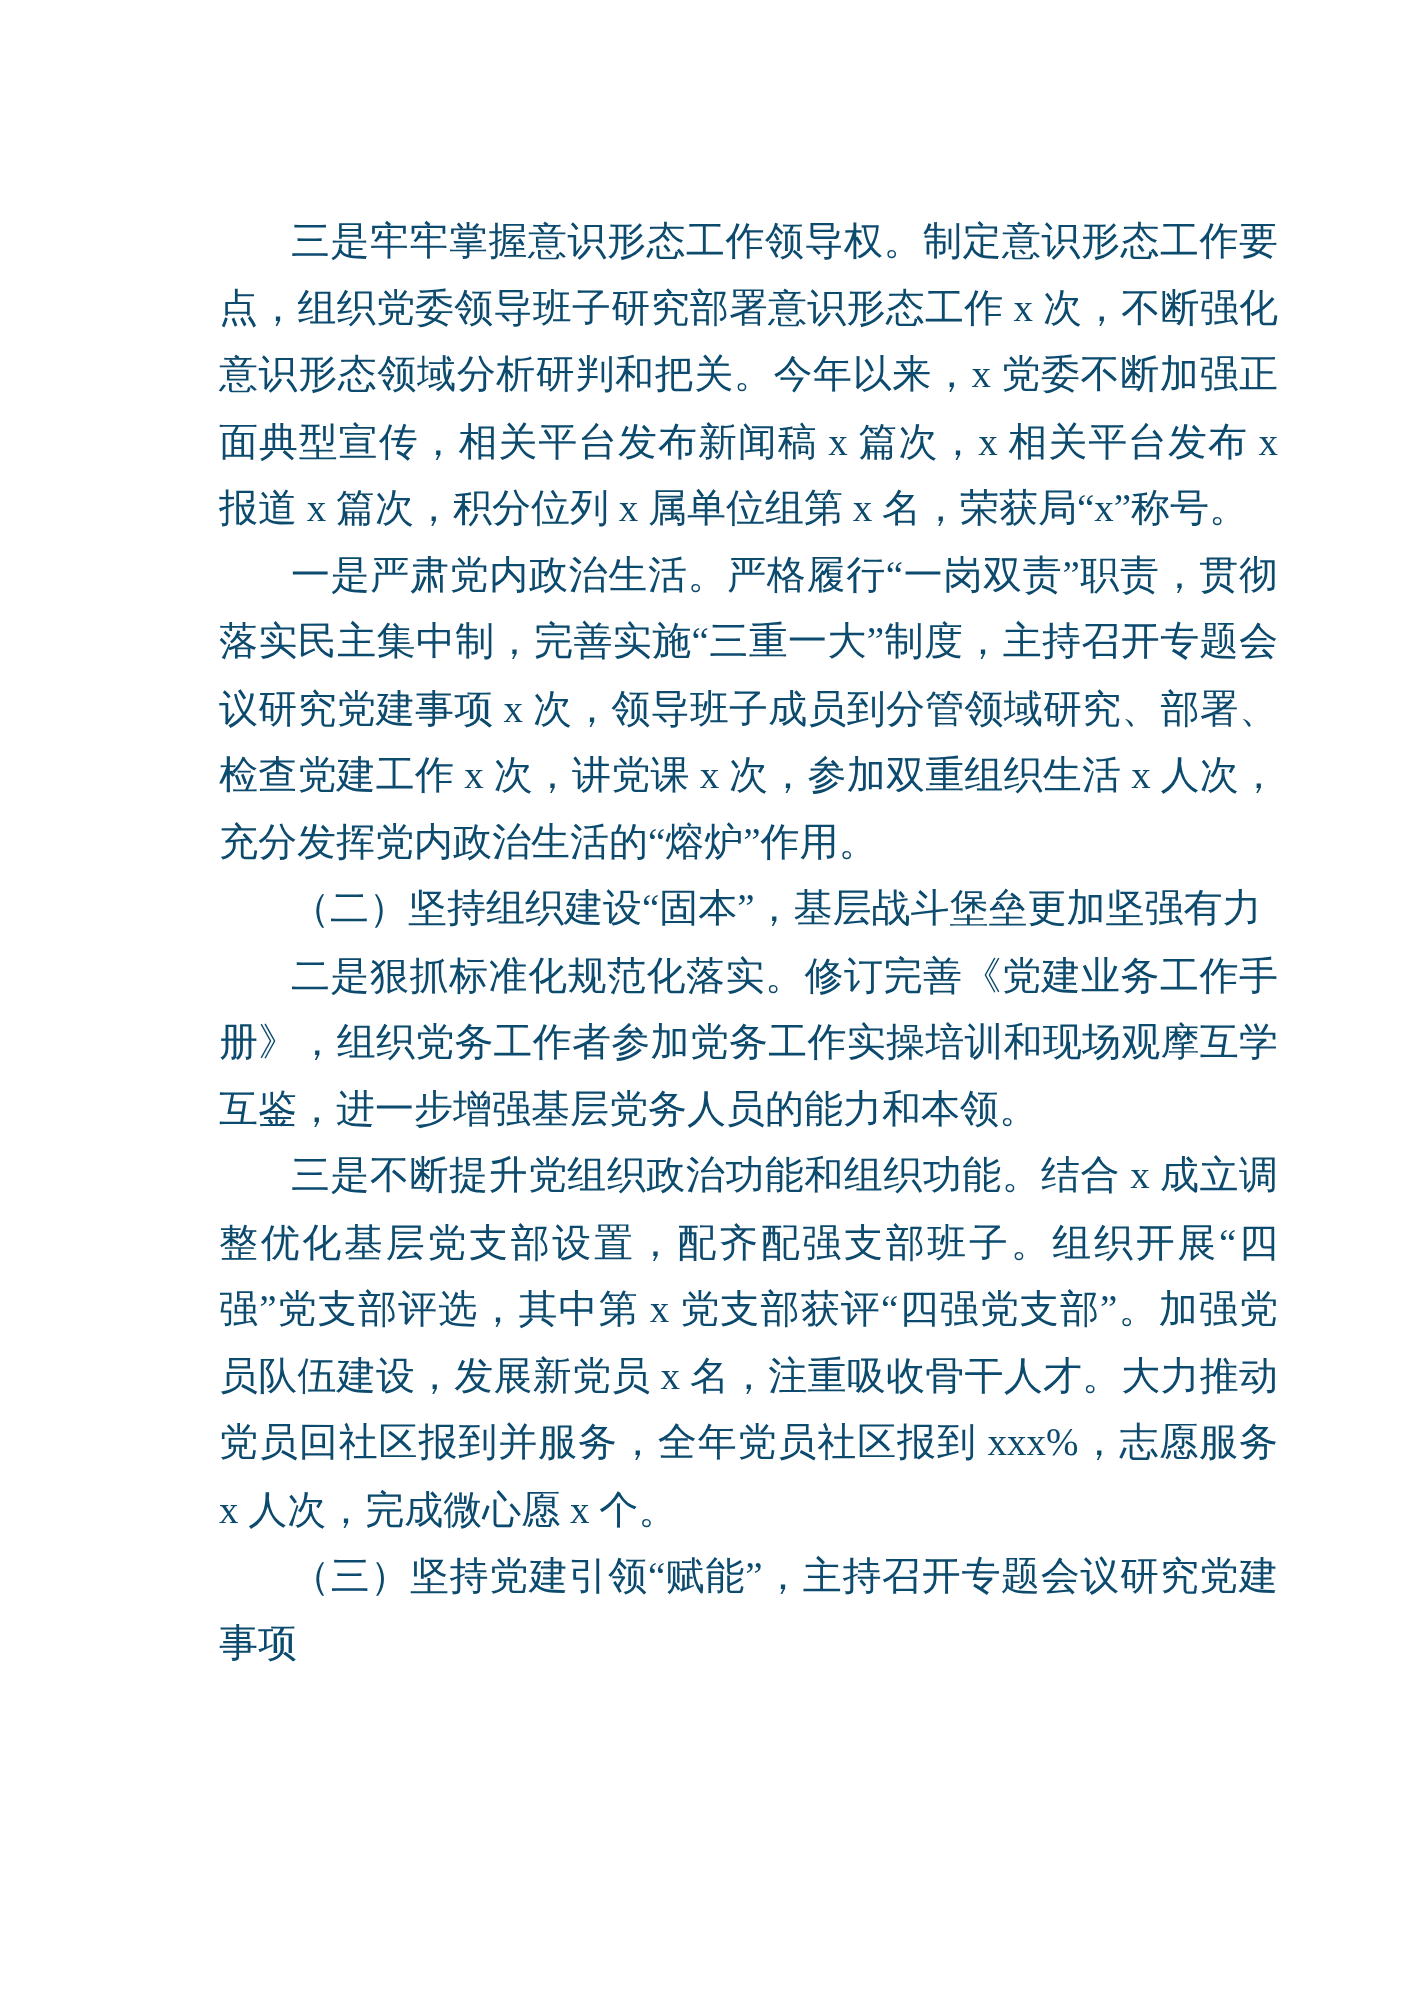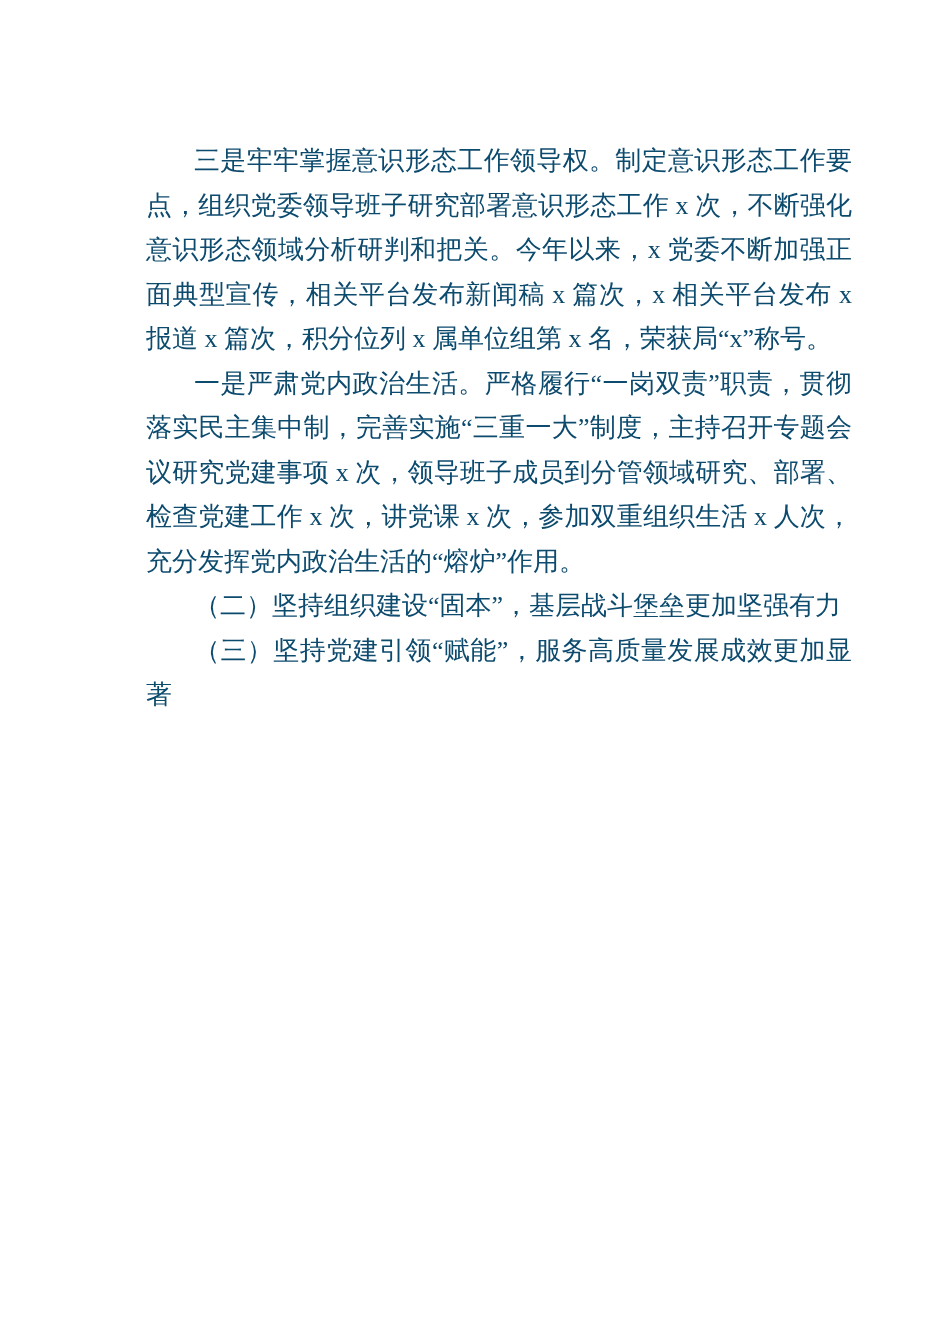--- a/index.html
+++ b/index.html
@@ -40,15 +40,17 @@
   }
 </style>
 </head>
 <body>
 
 <div class="page">
   <div class="doc-body">
       <p class="para body-text">三是牢牢掌握意识形态工作领导权。制定意识形态工作要点，组织党委领导班子研究部署意识形态工作 x 次，不断强化意识形态领域分析研判和把关。今年以来，x 党委不断加强正面典型宣传，相关平台发布新闻稿 x 篇次，x 相关平台发布 x 报道 x 篇次，积分位列 x 属单位组第 x 名，荣获局“x”称号。</p>
       <p class="para body-text">一是严肃党内政治生活。严格履行“一岗双责”职责，贯彻落实民主集中制，完善实施“三重一大”制度，主持召开专题会议研究党建事项 x 次，领导班子成员到分管领域研究、部署、检查党建工作 x 次，讲党课 x 次，参加双重组织生活 x 人次，充分发挥党内政治生活的“熔炉”作用。</p>
       <p class="para heading">（二）坚持组织建设“固本”，基层战斗堡垒更加坚强有力</p>
-      <p class="para heading">（三）坚持党建引领“赋能”，服务高质量发展成效更加显著</p>
+      <p class="para body-text">二是狠抓标准化规范化落实。修订完善《党建业务工作手册》，组织党务工作者参加党务工作实操培训和现场观摩互学互鉴，进一步增强基层党务人员的能力和本领。</p>
+      <p class="para body-text">三是不断提升党组织政治功能和组织功能。结合 x 成立调整优化基层党支部设置，配齐配强支部班子。组织开展“四强”党支部评选，其中第 x 党支部获评“四强党支部”。加强党员队伍建设，发展新党员 x 名，注重吸收骨干人才。大力推动党员回社区报到并服务，全年党员社区报到 xxx%，志愿服务 x 人次，完成微心愿 x 个。</p>
+      <p class="para heading">（三）坚持党建引领“赋能”，主持召开专题会议研究党建事项</p>
     </div>
 </div>
 
 </body></html>

